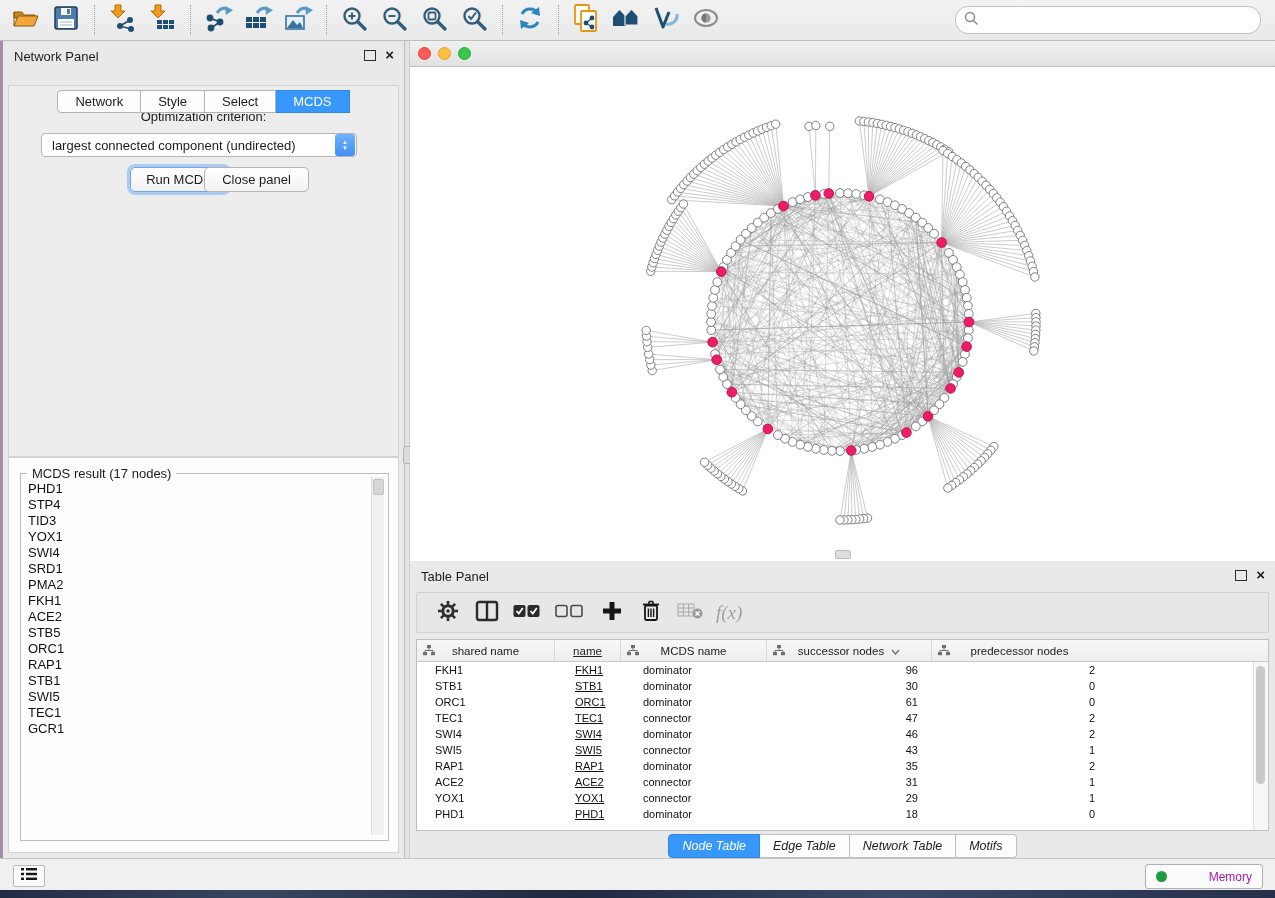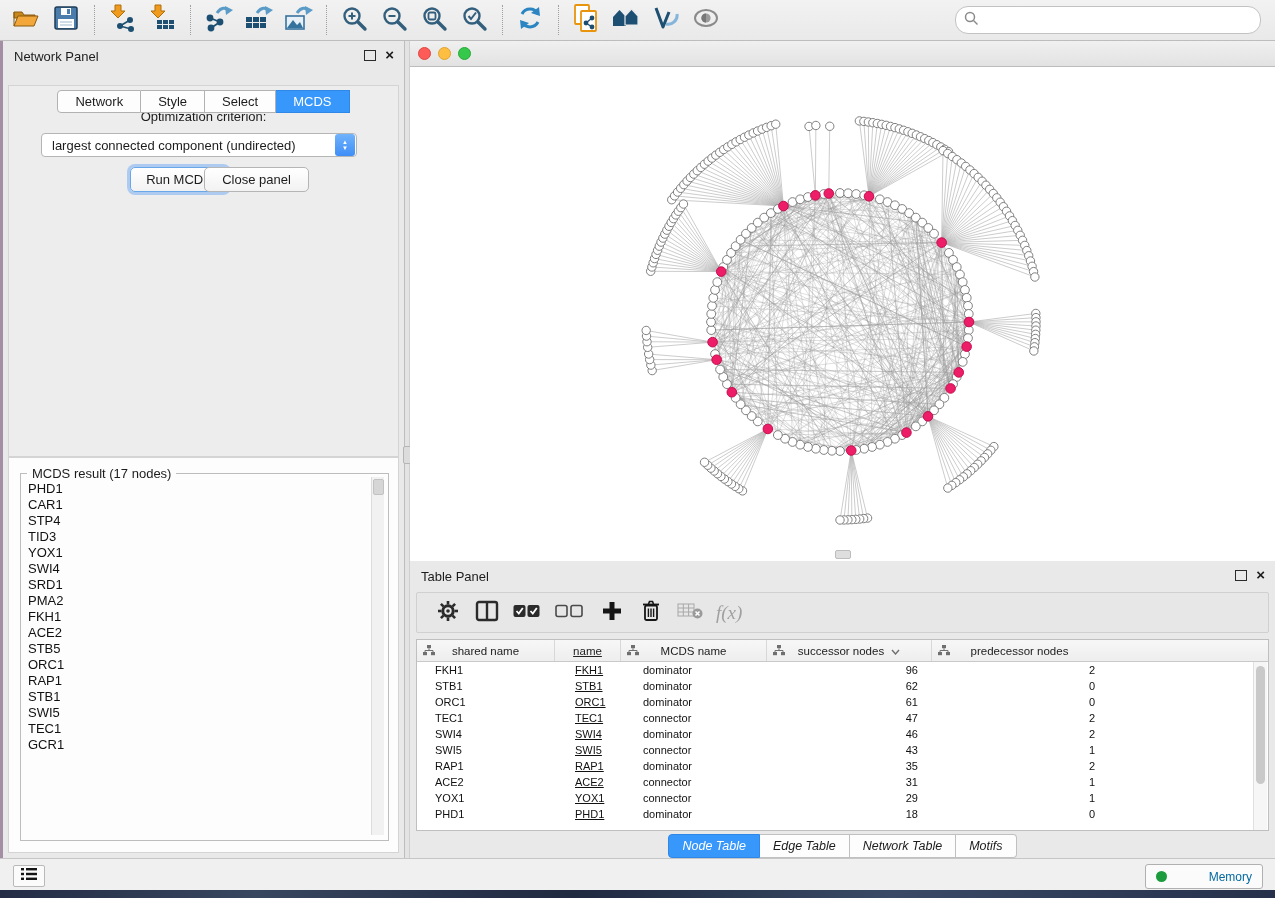--- a/index.html
+++ b/index.html
@@ -81,21 +81,21 @@
   .tp-tab{height:22px;line-height:22px;padding:0 13px;font-size:12.5px;color:#1c1c1c;background:#fdfdfd;border:1px solid #c0c0c0;border-left:none;font-style:italic;}
   .tp-tab:first-child{border-left:1px solid #c0c0c0;border-radius:4px 0 0 4px;}
   .tp-tab:last-child{border-radius:0 4px 4px 0;}
   .tp-tab.sel{background:#3797fb;color:#fff;border-color:#2f88e8;}
 
   
   .statusbar{position:absolute;left:0;top:858px;width:1275px;height:32px;background:#f0f0f0;border-top:1px solid #c6c6c6;box-sizing:border-box;}
   .sb-list-btn{position:absolute;left:13px;top:6px;width:30px;height:20px;background:#fbfbfb;border:1px solid #b9b9b9;border-radius:2px;display:flex;align-items:center;justify-content:center;}
   .mem-btn{position:absolute;right:12px;top:5px;height:23px;background:#fbfbfb;border:1px solid #b0b0b0;border-radius:3px;display:flex;align-items:center;padding:0 10px;gap:6px;}
   .mem-dot{width:11px;height:11px;border-radius:50%;background:#1c9c3c;}
-  .mem-label{font-size:12px;color:#0369a1;padding-left:36px;}
+  .mem-label{font-size:12px;color:#a21caf;padding-left:36px;}
   .desktop-strip{position:absolute;left:0;top:890px;width:1275px;height:8px;background:linear-gradient(90deg,#232c44,#38465f 20%,#1f2940 45%,#3a4a66 70%,#26304b);}
 </style>
 </head>
 <body>
 
 <div class="app">
 
   <div class="toolbar">
     <span class="tb-btn">
         <span><svg width="28" height="26" viewBox="0 0 28 26">
@@ -276,21 +276,20 @@
           <span>▼</span>
         </span>
     </div>
     <div class="cp-btn btn-run">Run MCDS</div>
     <div class="cp-btn btn-closep">Close panel</div>
     <div class="cp-lower"></div>
     <div class="group-box"></div>
     <div class="group-label">MCDS result (17 nodes)</div>
     <div class="mcds-list">
       <div class="mcds-item">PHD1</div>
-      <div class="mcds-item">CAR1</div>
       <div class="mcds-item">STP4</div>
       <div class="mcds-item">TID3</div>
       <div class="mcds-item">YOX1</div>
       <div class="mcds-item">SWI4</div>
       <div class="mcds-item">SRD1</div>
       <div class="mcds-item">PMA2</div>
       <div class="mcds-item">FKH1</div>
       <div class="mcds-item">ACE2</div>
       <div class="mcds-item">STB5</div>
       <div class="mcds-item">ORC1</div>
@@ -1383,21 +1382,21 @@
           <span class="td c0">FKH1</span>
           <span class="td c1">FKH1</span>
           <span class="td c2">dominator</span>
           <span class="td c3">96</span>
           <span class="td c4">2</span>
         </div>
       <div class="trow">
           <span class="td c0">STB1</span>
           <span class="td c1">STB1</span>
           <span class="td c2">dominator</span>
-          <span class="td c3">62</span>
+          <span class="td c3">30</span>
           <span class="td c4">0</span>
         </div>
       <div class="trow">
           <span class="td c0">ORC1</span>
           <span class="td c1">ORC1</span>
           <span class="td c2">dominator</span>
           <span class="td c3">61</span>
           <span class="td c4">0</span>
         </div>
       <div class="trow">

